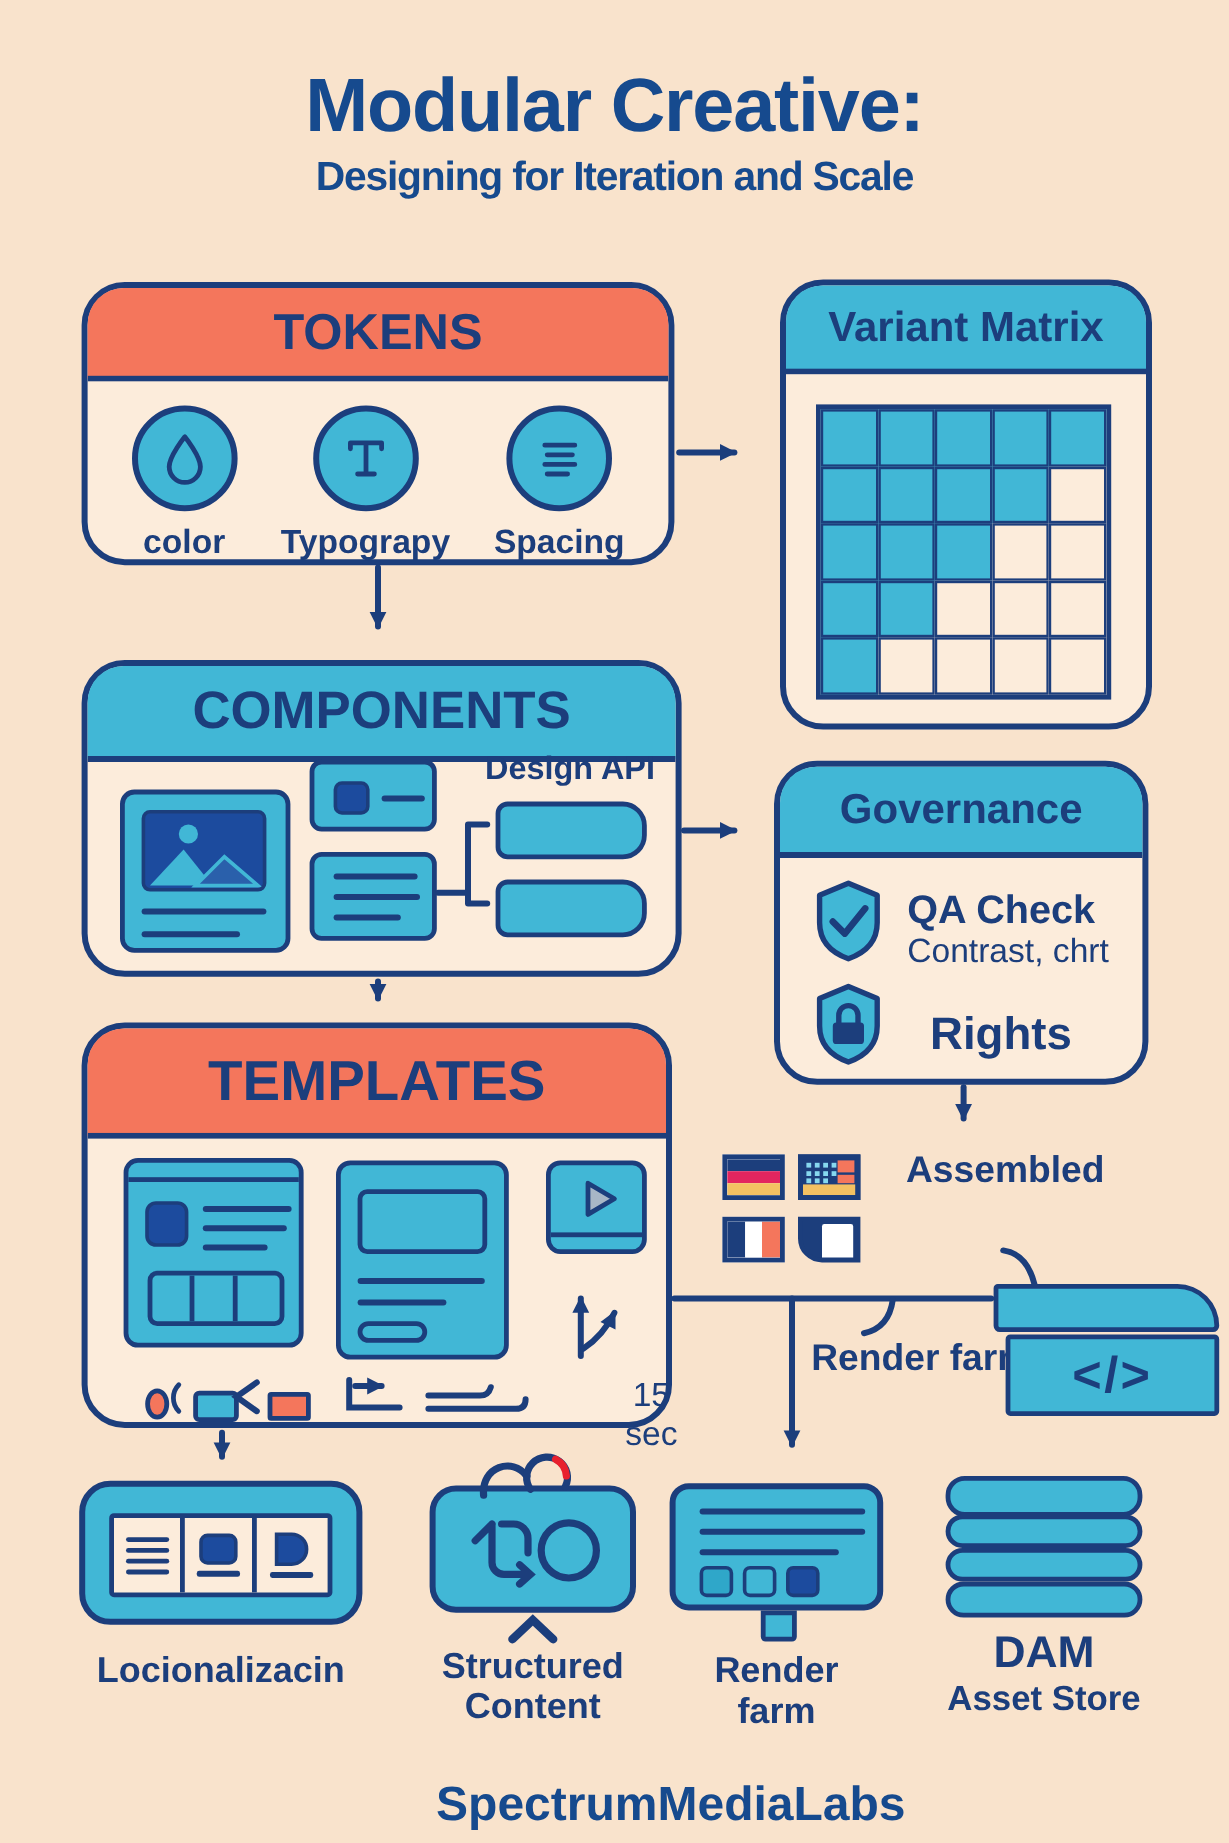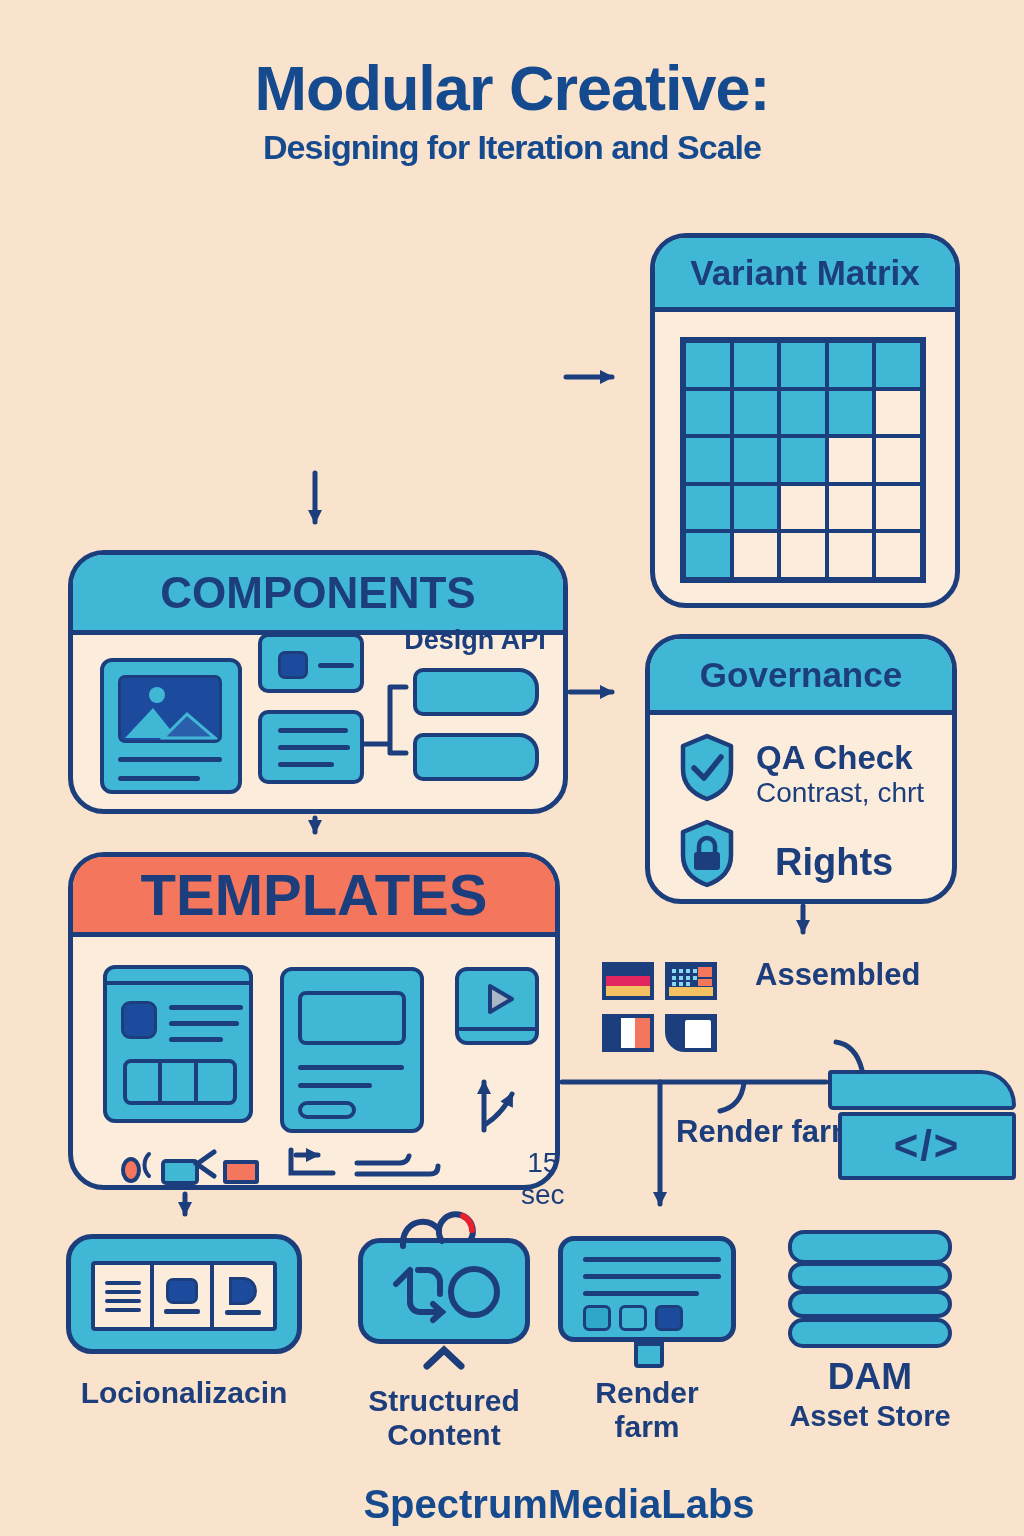--- a/index.html
+++ b/index.html
@@ -85,20 +85,49 @@
   .circle-outline{position:absolute;border:6px solid var(--navy);border-radius:50%;background:transparent;}
 </style>
 </head>
 <body>
 
 <div id="canvas">
 
   <div class="abs title1">Modular Creative:</div>
   <div class="abs title2">Designing for Iteration and Scale</div>
 
+  <div class="box" style="left:68px;top:235px;width:494px;height:236px;">
+    <div class="box-header" style="height:78px;background:var(--salmon);font-size:42px;">TOKENS</div>
+    <div class="token-body">
+      <div class="token-item">
+        <div class="token-circle">
+          <svg width="46" height="46" viewBox="0 0 46 46">
+              <path d="M23 5 C23 5 10 21 10 30 a13 13 0 0 0 26 0 C36 21 23 5 23 5 Z" fill="none" stroke="#1c3e7c" stroke-width="4" stroke-linejoin="round"></path>
+            </svg>
+        </div>
+        <div class="token-label">color</div>
+      </div>
+      <div class="token-item">
+        <div class="token-circle">
+          <svg width="46" height="46" viewBox="0 0 46 46" stroke="#1c3e7c" stroke-width="4" stroke-linecap="round">
+              <path d="M10 10 H36 M10 10 V15 M36 10 V15 M23 10 V36 M16 36 H30" fill="none"></path>
+            </svg>
+        </div>
+        <div class="token-label">Typograpy</div>
+      </div>
+      <div class="token-item">
+        <div class="token-circle">
+          <svg width="46" height="46" viewBox="0 0 46 46" stroke="#1c3e7c" stroke-width="4" stroke-linecap="round">
+              <path d="M11 12 H36 M13 20 H34 M11 28 H36 M13 36 H30" fill="none"></path>
+            </svg>
+        </div>
+        <div class="token-label">Spacing</div>
+      </div>
+    </div>
+  </div>
 
   <div class="box" style="left:650px;top:233px;width:310px;height:375px;">
     <div class="box-header" style="height:74px;background:var(--teal);font-size:35px;">Variant Matrix</div>
     <div class="vm-grid">
         <div class="vm-cell filled"></div>
         <div class="vm-cell filled"></div>
         <div class="vm-cell filled"></div>
         <div class="vm-cell filled"></div>
         <div class="vm-cell filled"></div>
         <div class="vm-cell filled"></div>
@@ -169,21 +198,21 @@
       <svg width="58" height="70" viewBox="0 0 58 70">
           <path d="M29 3 L53 13 V36 C53 52 43 61 29 66 C15 61 5 52 5 36 V13 Z" fill="#41b7d6" stroke="#1c3e7c" stroke-width="4.5" stroke-linejoin="round"></path>
           <path d="M21 33 v-6 a8 8 0 0 1 16 0 v6" fill="none" stroke="#1c3e7c" stroke-width="4.5" stroke-linecap="round"></path>
           <rect x="16" y="33" width="26" height="18" rx="3" fill="#1c3e7c"></rect>
         </svg>
     </div>
     <div class="gov-row-title" style="position:absolute;left:125px;top:202px;font-size:38px;">Rights</div>
   </div>
 
   <div class="box" style="left:68px;top:852px;width:492px;height:338px;">
-    <div class="box-header" style="height:80px;background:var(--salmon);font-size:58px;">TEMPLATES</div>
+    <div class="box-header" style="height:92px;background:var(--salmon);font-size:47px;">TEMPLATES</div>
 
     <div class="tcard" style="left:30px;top:108px;width:150px;height:158px;">
       <div style="position:absolute;left:0;top:0;width:100%;height:16px;border-bottom:4px solid var(--navy);"></div>
       <div style="position:absolute;left:14px;top:32px;width:36px;height:38px;background:var(--darkblue);border:3px solid var(--navy);border-radius:9px;"></div>
       <div class="bar" style="left:62px;top:36px;width:74px;"></div>
       <div class="bar" style="left:62px;top:52px;width:70px;"></div>
       <div class="bar" style="left:62px;top:68px;width:54px;"></div>
       <div style="position:absolute;left:16px;top:90px;width:114px;height:46px;border:4px solid var(--navy);border-radius:8px;display:grid;grid-template-columns:1fr 1fr 1fr;">
         <div style="border-right:4px solid var(--navy);"></div>
         <div style="border-right:4px solid var(--navy);"></div>
@@ -274,21 +303,21 @@
       <div class="loc-col">
         <div class="loc-d"></div>
         <div class="loc-underbar"></div>
       </div>
     </div>
   </div>
   <div class="b-label" style="left:66px;top:1376px;width:236px;font-size:30px;font-weight:600;">Locionalizacin</div>
 
   <div class="box" style="left:358px;top:1238px;width:172px;height:106px;border-radius:22px;background:var(--teal);"></div>
   <div class="circle-outline" style="left:448px;top:1266px;width:52px;height:52px;"></div>
-  <div class="b-label" style="left:358px;top:1372px;width:172px;font-size:30px;font-weight:700;margin-top:12px;">
+  <div class="b-label" style="left:358px;top:1372px;width:172px;font-size:30px;font-weight:700;">
     <div>Structured</div>
     <div>Content</div>
   </div>
 
   <div class="box" style="left:558px;top:1236px;width:178px;height:106px;border-radius:16px;background:var(--teal);">
     <div class="monitor-line" style="left:20px;top:16px;width:138px;"></div>
     <div class="monitor-line" style="left:20px;top:33px;width:138px;"></div>
     <div class="monitor-line" style="left:20px;top:50px;width:116px;"></div>
     <div class="monitor-sq" style="left:20px;top:64px;background:var(--teal-dark);"></div>
     <div class="monitor-sq" style="left:56px;top:64px;background:var(--teal);"></div>

